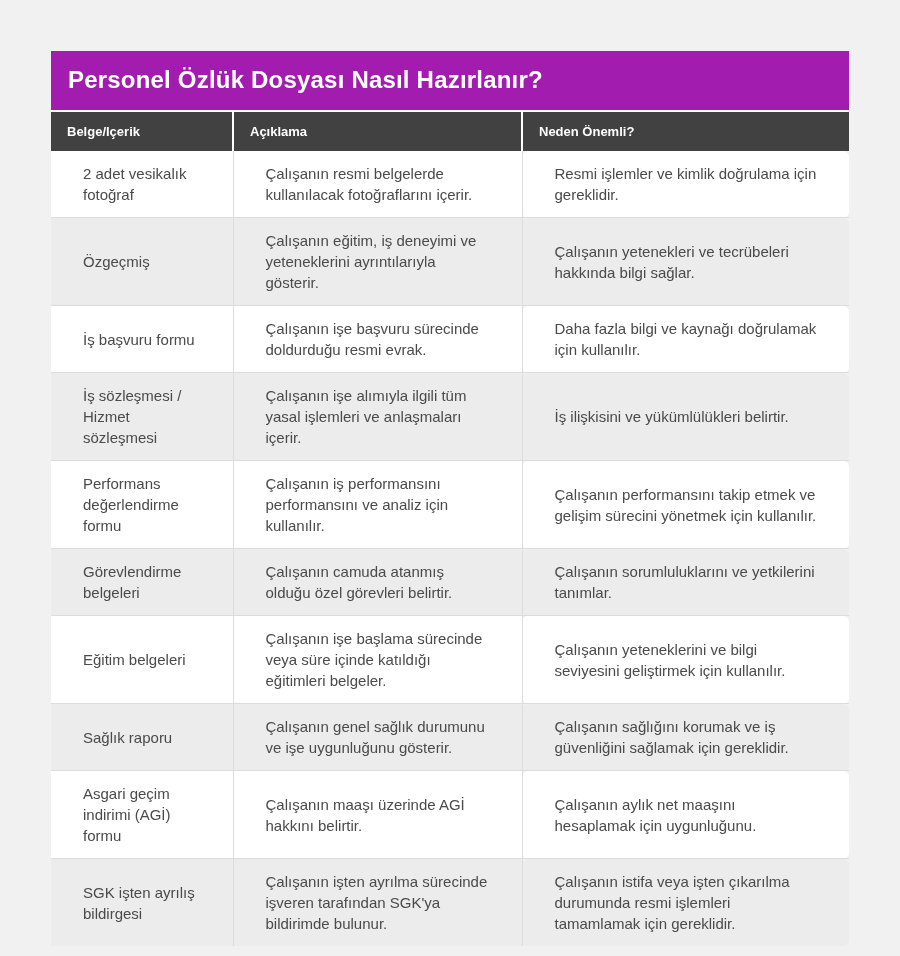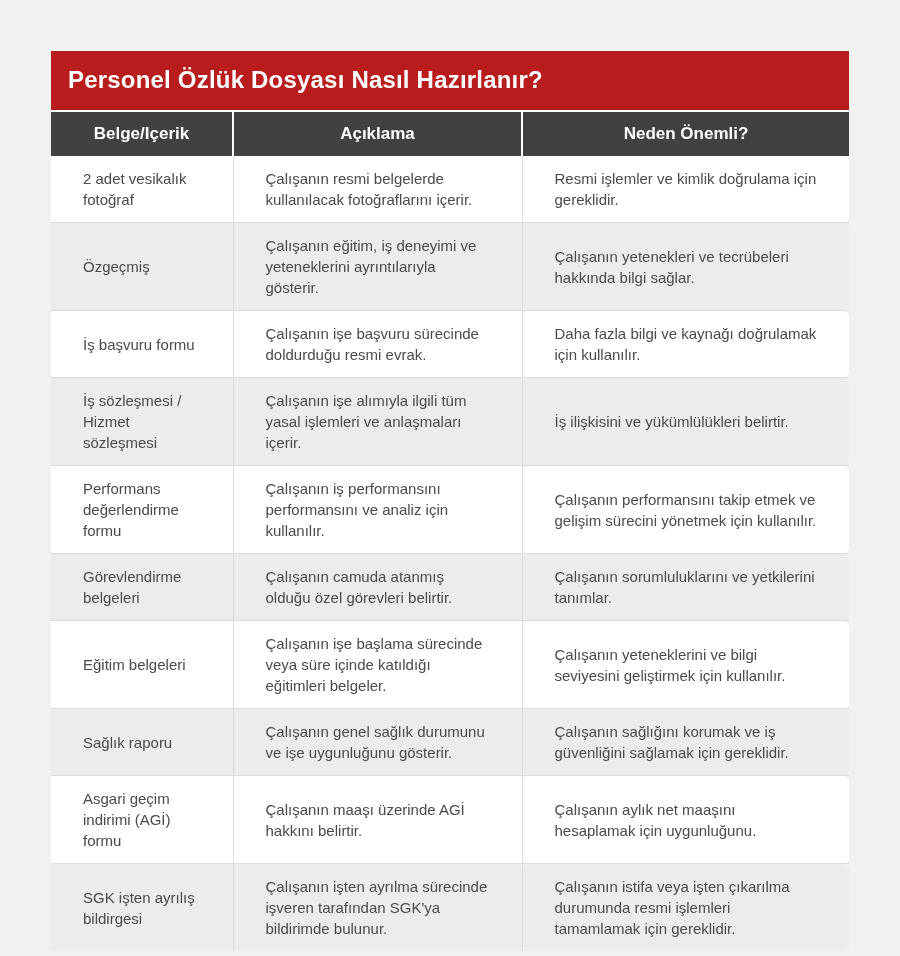--- a/index.html
+++ b/index.html
@@ -11,38 +11,38 @@
   body {
     width: 900px;
     height: 956px;
     overflow: hidden;
   }
   .card {
     width: 798px;
     margin: 51px auto 0 auto;
   }
   .title-bar {
-    background: #b91c1c;
+    background: #a21caf;
     color: #ffffff;
     font-size: 24px;
     font-weight: bold;
     padding: 15px 17px 16px 17px;
     letter-spacing: 0.2px;
   }
   table.doc-table {
     width: 798px;
     border-collapse: collapse;
     table-layout: fixed;
   }
   table.doc-table thead th {
     background: #414141;
     color: #ffffff;
-    font-size: 17px;
+    font-size: 13px;
     font-weight: bold;
-    text-align: center;
+    text-align: left;
     padding: 12px 16px;
     border-top: 2px solid #ffffff;
     border-left: 2px solid #ffffff;
   }
   table.doc-table thead th:first-child {
     border-left: none;
   }
   table.doc-table tbody td {
     background: #ffffff;
     color: #4a4a4a;

